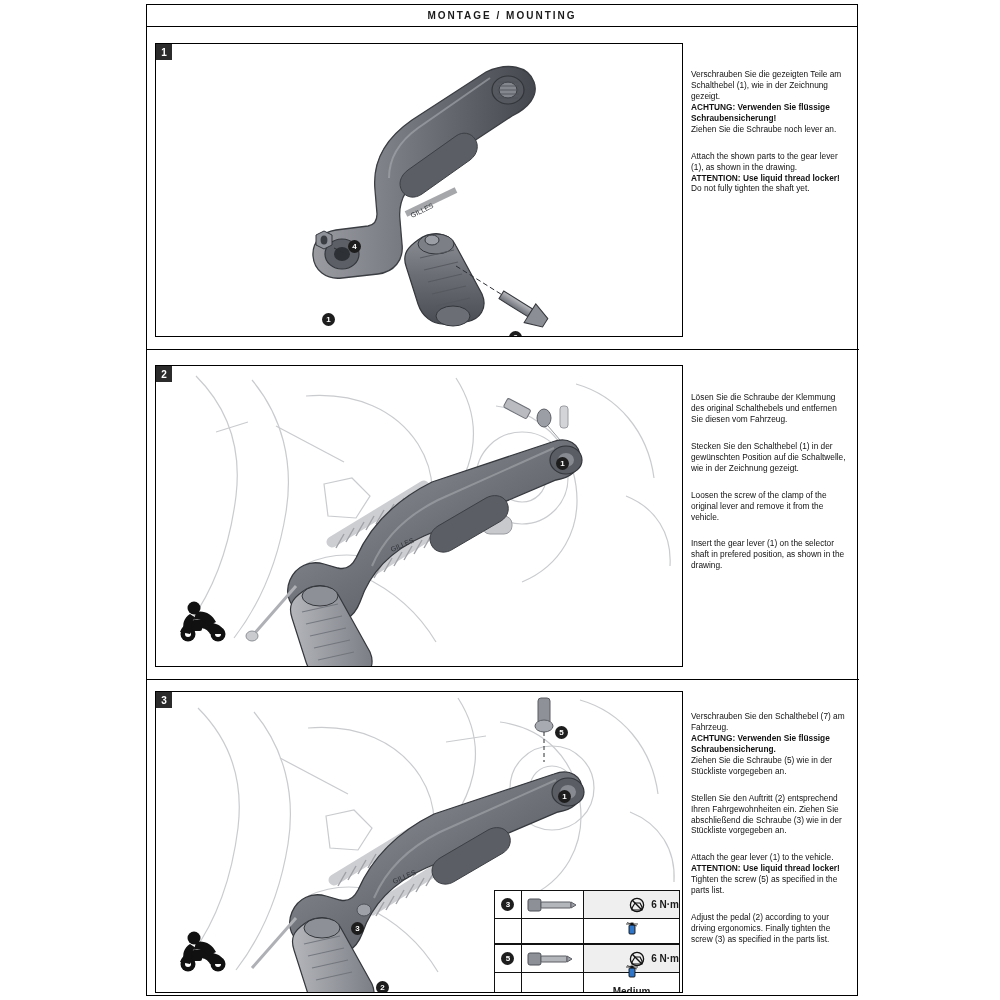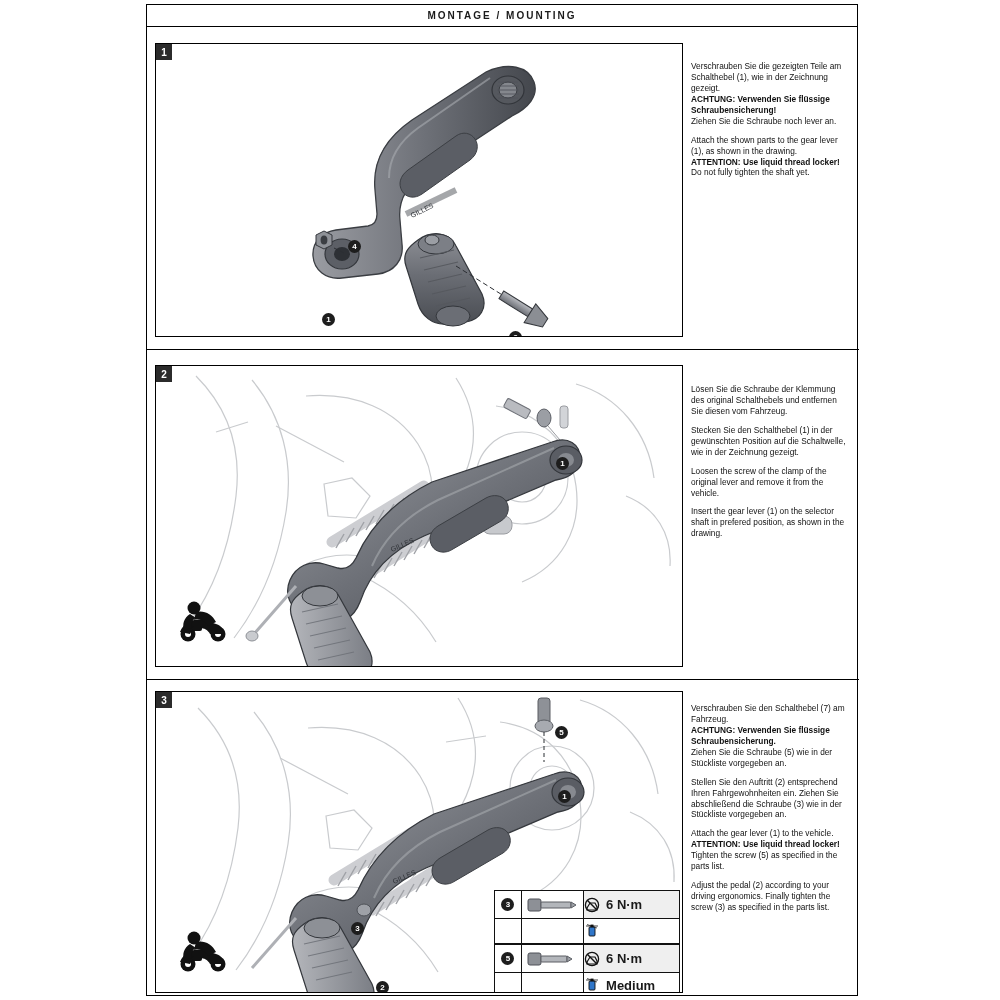--- a/index.html
+++ b/index.html
@@ -10,41 +10,41 @@
   .frame{position:absolute;left:146px;top:4px;width:712px;height:992px;border:1px solid #000;box-sizing:border-box;}
 
   
   .header{position:absolute;left:0;top:0;width:100%;height:22px;border-bottom:1px solid #000;box-sizing:border-box;display:flex;align-items:center;justify-content:center;}
   .header .title{font-size:10px;font-weight:bold;letter-spacing:2px;}
 
   
   .step{position:absolute;left:0;width:712px;box-sizing:border-box;}
   .step .fig{position:absolute;left:8px;top:6px;width:528px;box-sizing:border-box;border:1px solid #000;background:#fff;overflow:hidden;}
   .step .txt{position:absolute;left:544px;top:6px;width:160px;font-size:8.3px;line-height:1.32;color:#111;}
-  .step .txt p{margin:8px 0 8px 0;}
+  .step .txt p{margin:16px 0 8px 0;}
 
   .badge{position:absolute;left:0px;top:0px;width:16px;height:16px;background:#2b2b2b;color:#fff;font-size:10px;font-weight:bold;display:flex;align-items:center;justify-content:center;z-index:6;}
 
   .sep{position:absolute;left:0;width:712px;height:1px;background:#000;}
 
   
   .rider{position:absolute;width:62px;height:44px;}
 
   
   .call{position:absolute;width:13px;height:13px;border-radius:50%;background:#1d1d1d;color:#fff;font-size:8px;font-weight:bold;display:flex;align-items:center;justify-content:center;z-index:5;}
 
   
   .torque{position:absolute;border:1px solid #111;background:#fff;box-sizing:border-box;}
   .trow{display:flex;align-items:stretch;height:27px;border-bottom:1px solid #111;}
   .trow:last-child{border-bottom:none;}
   .tnum{width:26px;border-right:1px solid #111;display:flex;align-items:center;justify-content:center;}
   .tnum .bub{width:13px;height:13px;border-radius:50%;background:#1d1d1d;color:#fff;font-size:8px;font-weight:bold;display:flex;align-items:center;justify-content:center;}
   .tscrew{width:62px;border-right:1px solid #111;display:flex;align-items:center;justify-content:center;background:#fff;}
-  .tval{width:96px;display:flex;align-items:center;gap:6px;padding-left:0;background:#efefef;font-size:13px;font-weight:bold;}
-  .tval.white{background:#fff;}
+  .tval{width:96px;display:flex;align-items:center;gap:6px;padding-left:0;background:#efefef;font-size:10px;font-weight:bold;justify-content:flex-end;}
+  .tval.white{background:#fff;flex-direction:column;}
   .ticon{width:16px;height:16px;flex:0 0 16px;}
 
   svg{display:block;}
 </style>
 </head>
 <body>
 
 <div class="page">
   <div class="frame">
 

